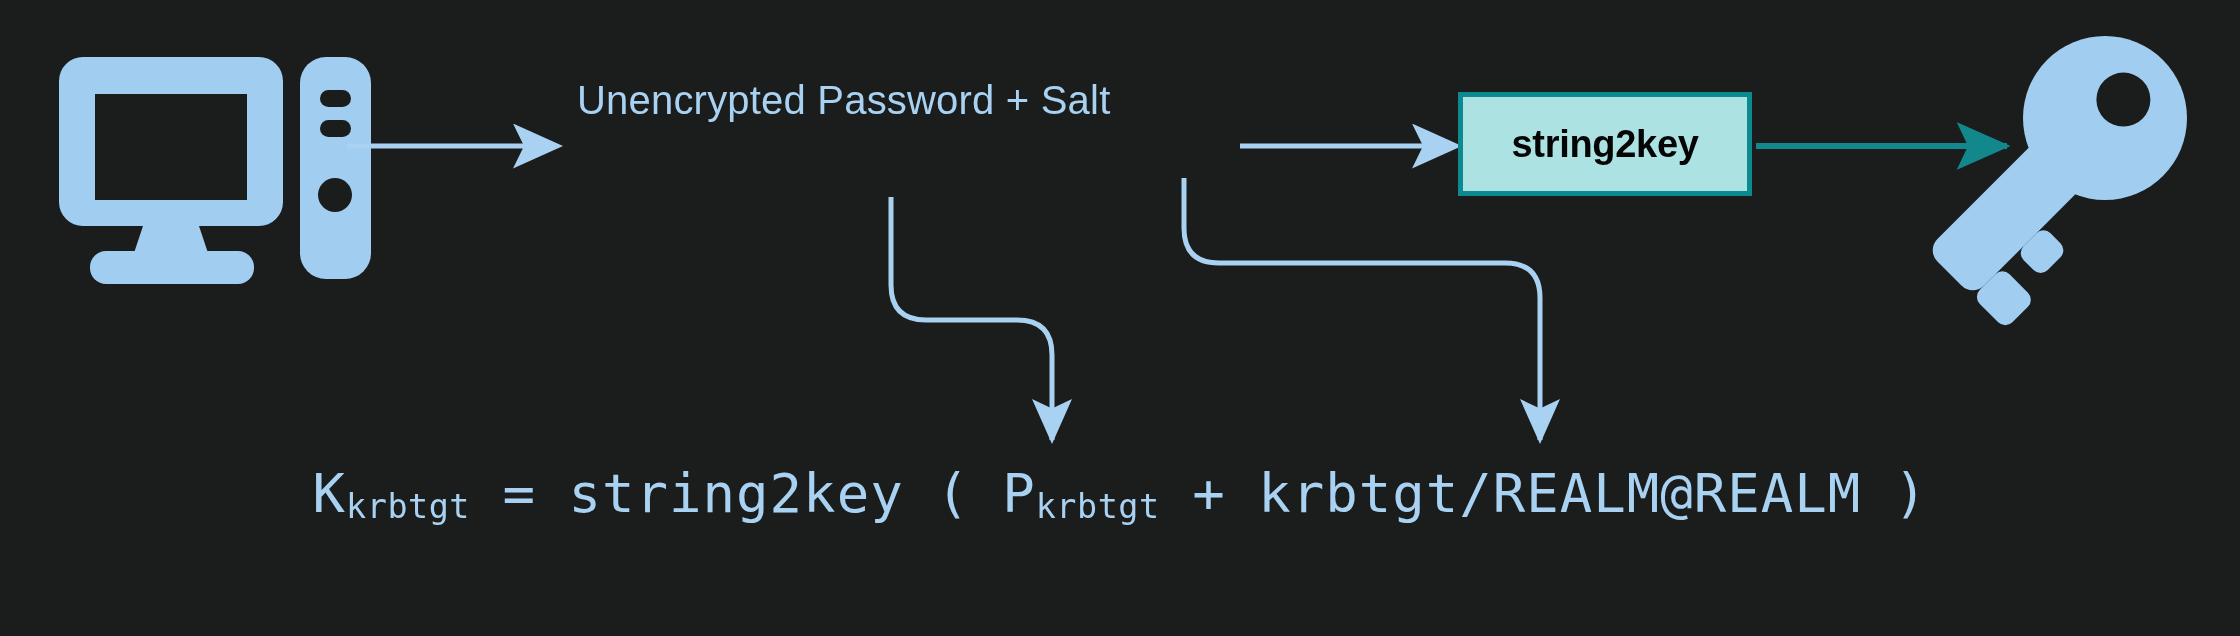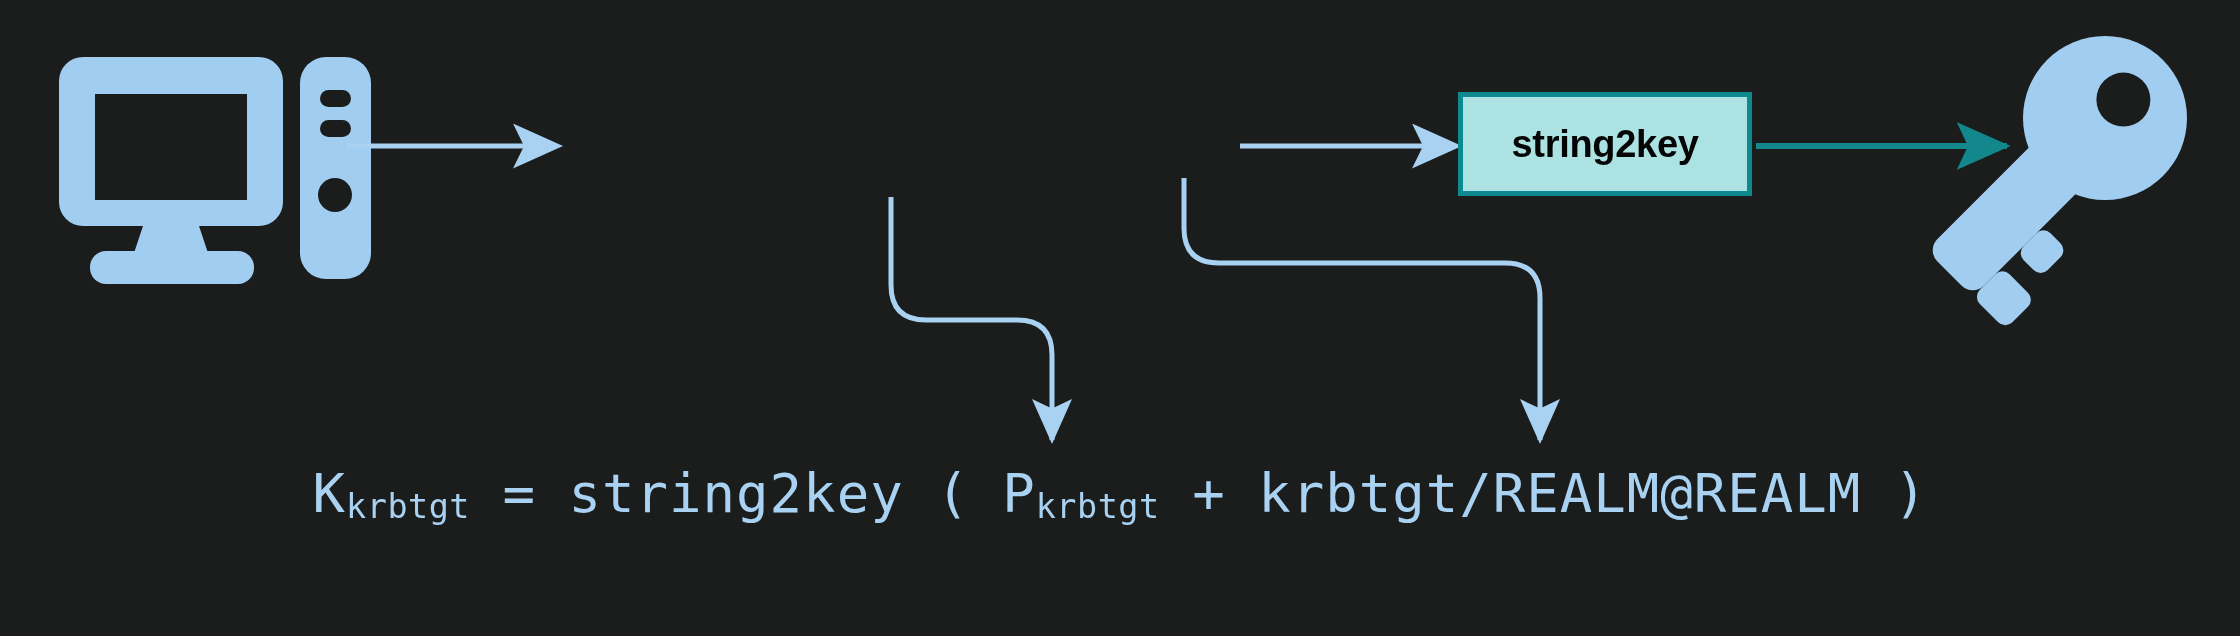--- a/index.html
+++ b/index.html
@@ -129,20 +129,21 @@
 
       <circle cx="0" cy="-26" r="27" fill="#1b1d1d"></circle>
 
       <rect x="-33" y="60" width="66" height="160" rx="16"></rect>
 
       <rect x="33" y="120" width="34" height="38" rx="10"></rect>
       <rect x="33" y="178" width="46" height="42" rx="10"></rect>
     </g>
   </svg>
 
+  <div class="label-text" id="flow-label-password">Unencrypted Password + Salt</div>
 
   <div id="string2key-box">
     <span class="box-label">string2key</span>
   </div>
 
   <div id="formula-row">
     <span>K</span><sub>krbtgt</sub><span class="fspace"> </span><span>=</span><span class="fspace"> </span><span>string2key</span><span class="fspace"> </span><span>(</span><span class="fspace"> </span><span>P</span><sub>krbtgt</sub><span class="fspace">  </span><span>+</span><span class="fspace"> </span><span>krbtgt/REALM@REALM</span><span class="fspace"> </span><span>)</span>
   </div>
 
 </div>

